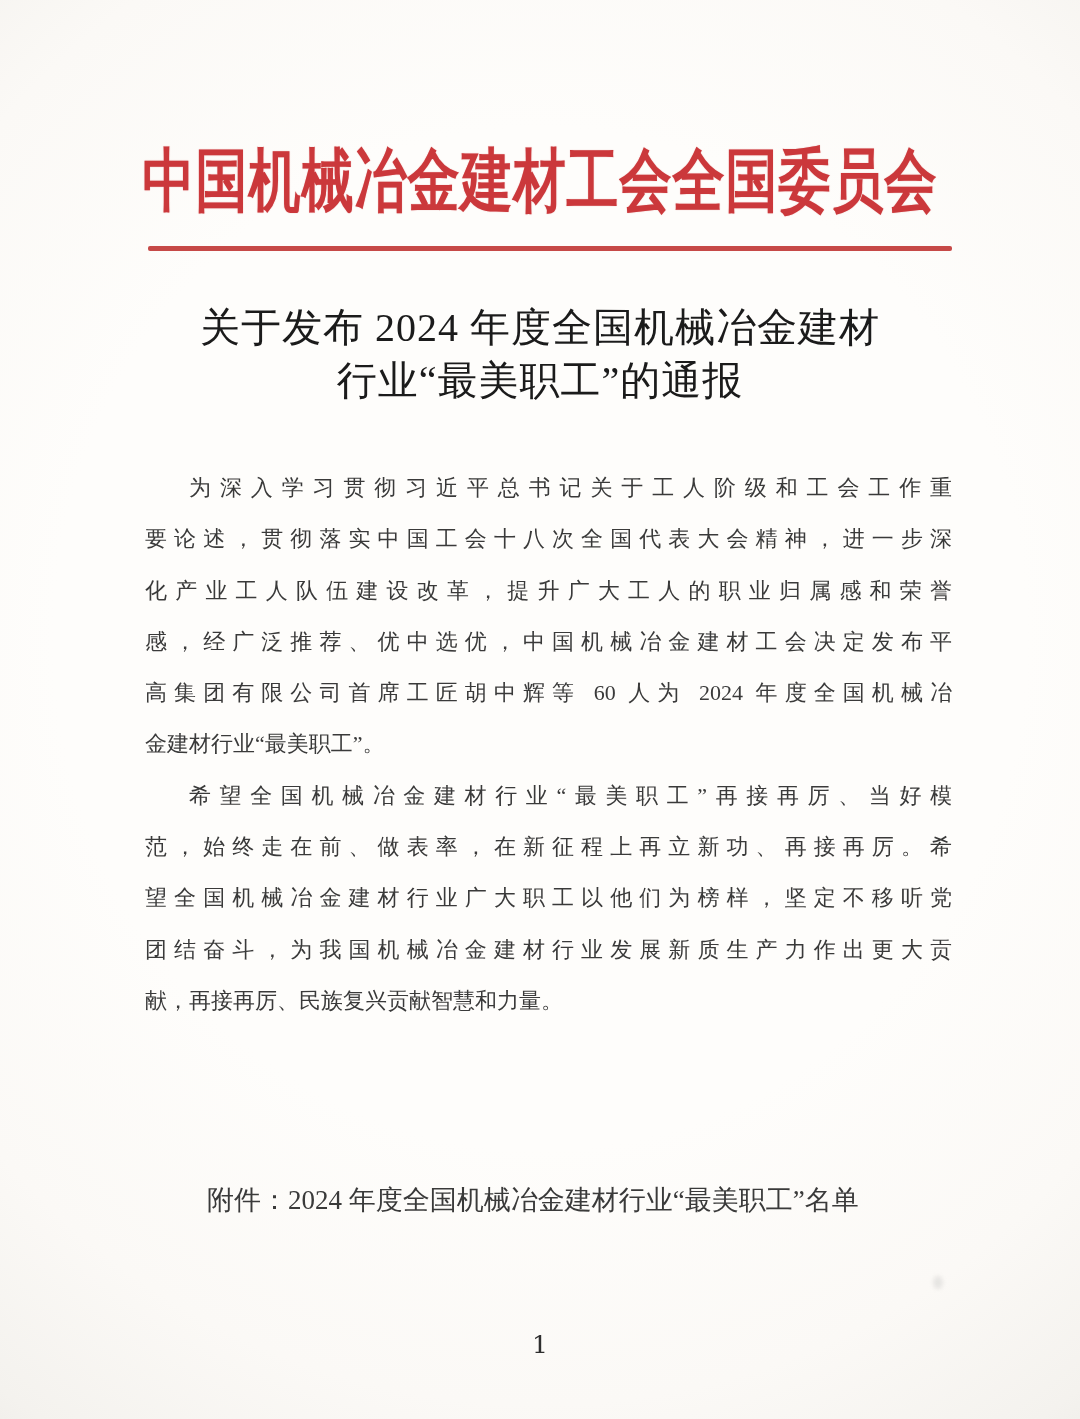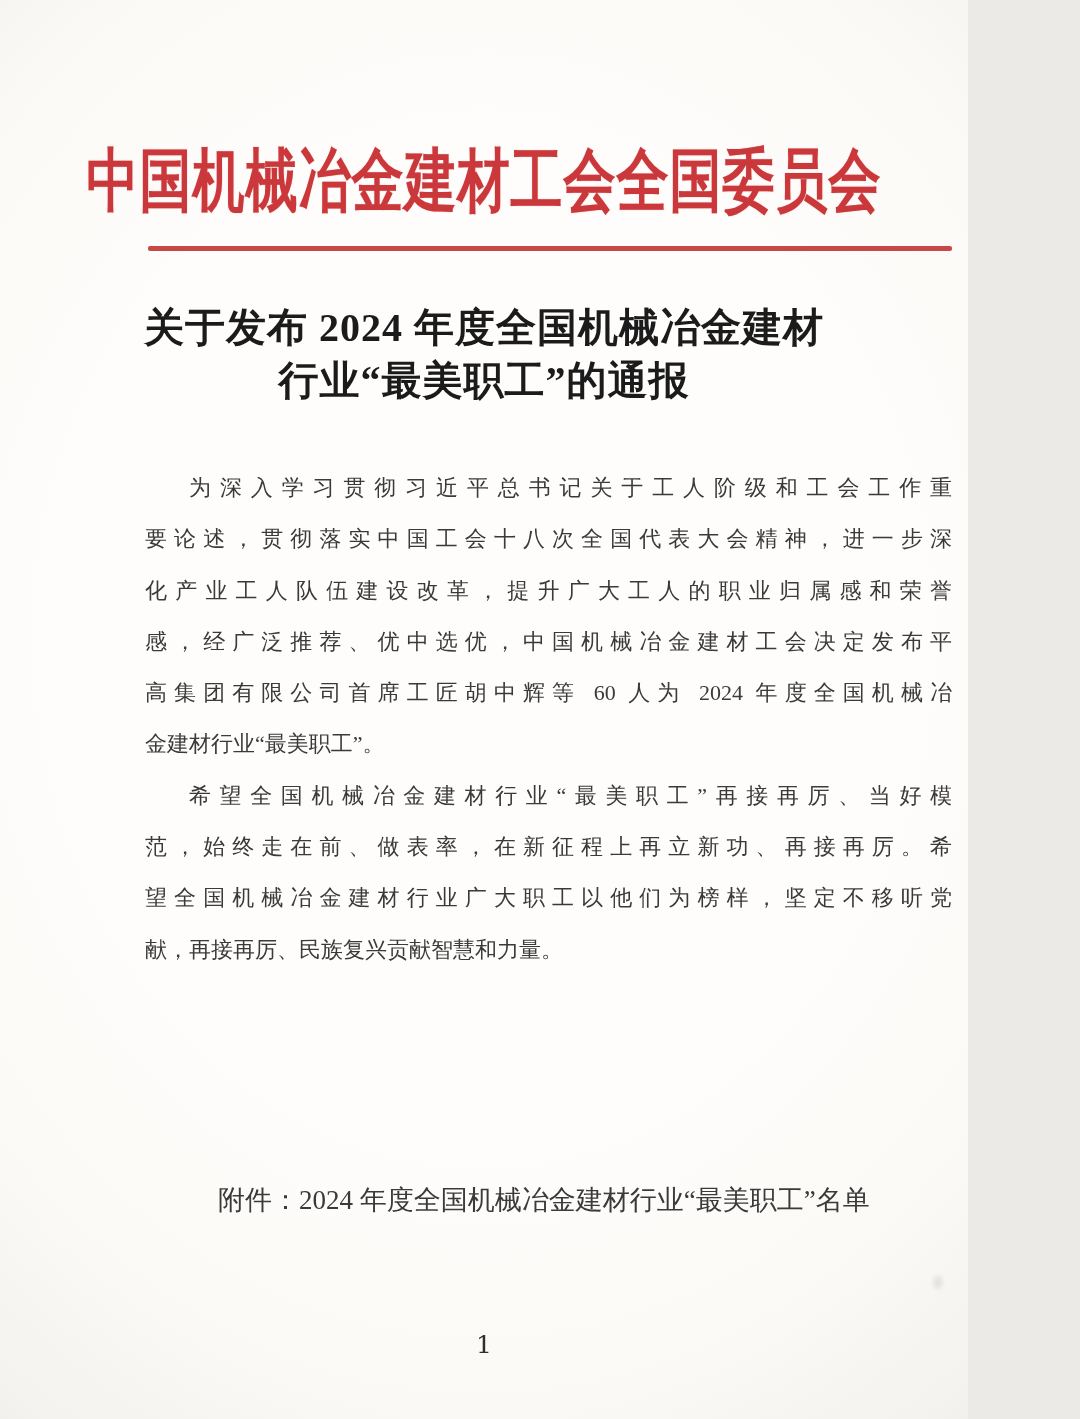--- a/index.html
+++ b/index.html
@@ -3,21 +3,21 @@
 <meta charset="utf-8">
 <style>
   html, body { margin: 0; padding: 0; }
   body {
     width: 1080px; height: 1419px;
     background: #eceae6;
     font-family: "Liberation Serif", "DejaVu Serif", serif;
   }
   .page {
     position: relative;
-    width: 968px; height: 1419px;
+    width: 1080px; height: 1419px;
     overflow: hidden;
     background: radial-gradient(ellipse 90% 72% at 50% 45%,
       #fefdfb 50%, #fbf9f6 75%, #f4f2ee 92%, #edebe7 100%);
   }
   .letterhead {
     position: absolute;
     top: 147px; left: 0; width: 100%;
     height: 70px; line-height: 70px;
     text-align: center;
     font-size: 52px; font-weight: bold;
@@ -30,21 +30,21 @@
     position: absolute;
     top: 246px; left: 148px;
     width: 804px; height: 5px;
     background: #c64947;
     border-radius: 2px;
   }
   .doc-title {
     position: absolute;
     top: 301px; left: 0; width: 100%;
     text-align: center;
-    font-size: 40px; font-weight: bold;
+    font-size: 40px; font-weight: normal;
     line-height: 53px;
     letter-spacing: 1px;
     color: #1b1b1b;
   }
   .body-block {
     position: absolute;
     top: 462px; left: 145px;
     width: 807px;
     font-size: 22px;
     color: #3a3a3a;
@@ -53,21 +53,21 @@
     height: 51.3px;
     line-height: 51.3px;
     overflow: hidden;
     text-align: justify;
     text-align-last: justify;
   }
   .body-line.indent { text-indent: 2em; }
   .body-line.no-fill { text-align-last: left; }
   .attachment {
     position: absolute;
-    top: 1180px; left: 156px;
+    top: 1180px; left: 145px;
     width: 807px;
     box-sizing: border-box;
     padding-left: 62px;
     font-size: 27px;
     line-height: 40px;
     color: #3a3a3a;
   }
   .page-number {
     position: absolute;
     top: 1330px; left: 0; width: 100%;
@@ -102,20 +102,21 @@
   <div class="body-block">
     <div class="body-line indent">为深入学习贯彻习近平总书记关于工人阶级和工会工作重</div>
     <div class="body-line">要论述，贯彻落实中国工会十八次全国代表大会精神，进一步深</div>
     <div class="body-line">化产业工人队伍建设改革，提升广大工人的职业归属感和荣誉</div>
     <div class="body-line">感，经广泛推荐、优中选优，中国机械冶金建材工会决定发布平</div>
     <div class="body-line">高集团有限公司首席工匠胡中辉等 60 人为 2024 年度全国机械冶</div>
     <div class="body-line no-fill">金建材行业“最美职工”。</div>
     <div class="body-line indent">希望全国机械冶金建材行业“最美职工”再接再厉、当好模</div>
     <div class="body-line">范，始终走在前、做表率，在新征程上再立新功、再接再厉。希</div>
     <div class="body-line">望全国机械冶金建材行业广大职工以他们为榜样，坚定不移听党</div>
+    <div class="body-line">团结奋斗，为我国机械冶金建材行业发展新质生产力作出更大贡</div>
     <div class="body-line no-fill">献，再接再厉、民族复兴贡献智慧和力量。</div>
   </div>
 
   <div class="attachment">附件：2024 年度全国机械冶金建材行业“最美职工”名单</div>
 
   <div class="artifact"></div>
 
   <div class="page-number">1</div>
 
 </div>

